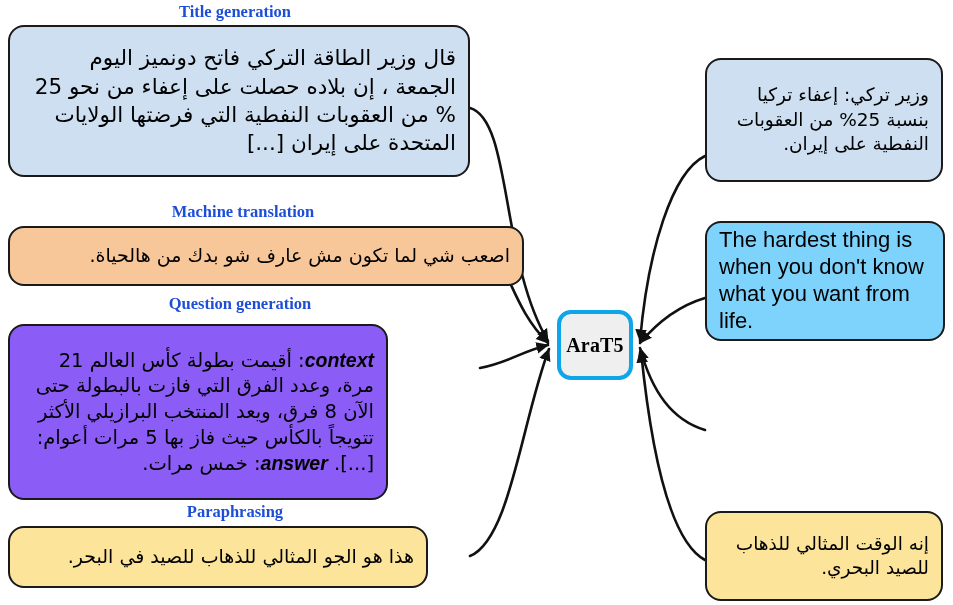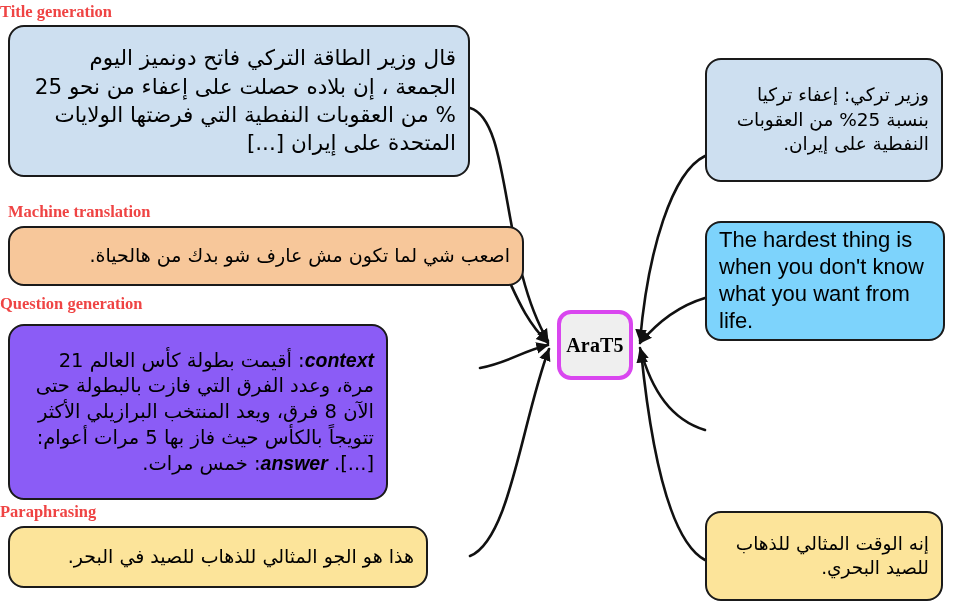--- a/index.html
+++ b/index.html
@@ -35,31 +35,32 @@
   .rtl{direction:rtl;unicode-bidi:embed;text-align:right;font-family:"DejaVu Sans","Liberation Sans",sans-serif;}
   .ltr{direction:ltr;text-align:left;font-family:"Liberation Sans",sans-serif;}
 
   
   .caption{
     position:absolute;
     z-index:3;
     font-family:"Liberation Serif",serif;
     font-weight:bold;
     font-size:16.5px;
-    color:#ef4444;
+    color:#1d4ed8;
+    text-align:center;
     white-space:nowrap;
   }
 
   
   #node{
     position:absolute;
     left:557px;top:310px;width:76px;height:70px;
     box-sizing:border-box;
     background:#efefef;
-    border:4px solid #d946ef;
+    border:4px solid #0ea5e9;
     border-radius:14px;
     z-index:4;
     display:flex;align-items:center;justify-content:center;
   }
   #node .lbl{
     font-family:"Liberation Serif",serif;
     font-weight:bold;
     font-size:20px;
     color:#000;
     letter-spacing:.2px;

